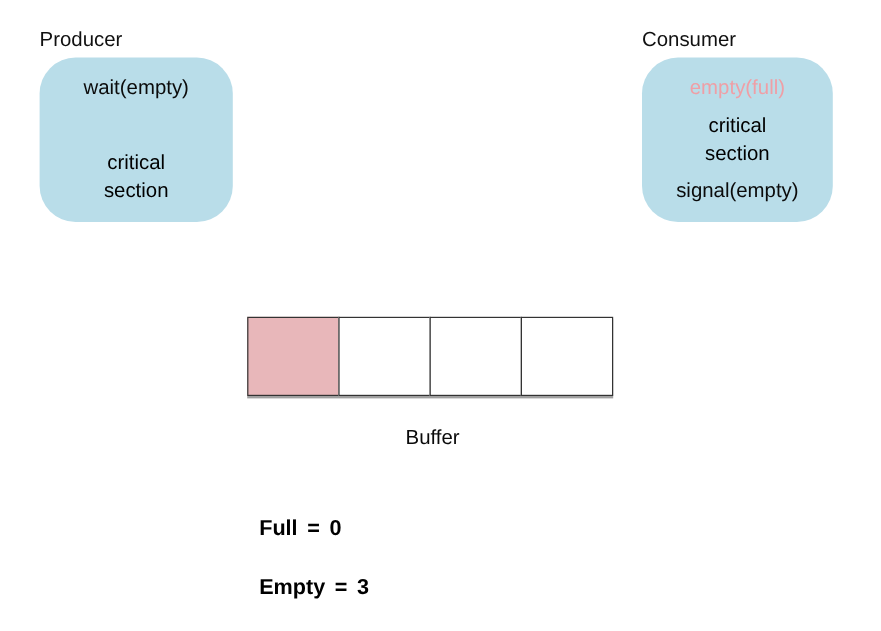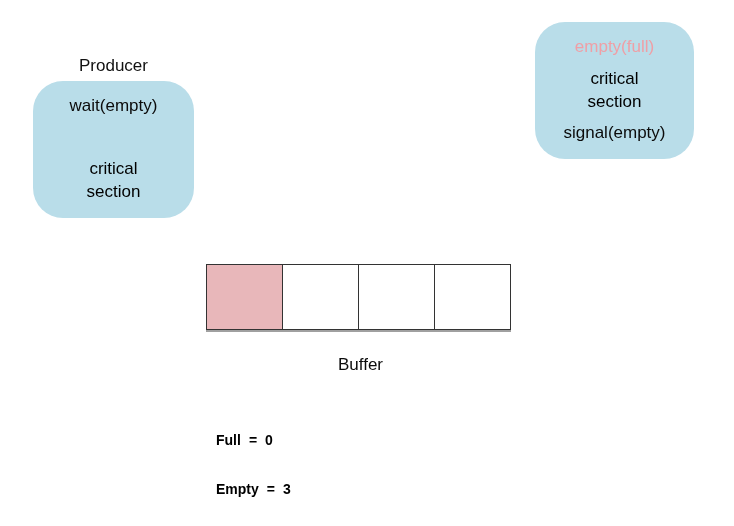--- a/index.html
+++ b/index.html
@@ -16,26 +16,25 @@
     color: #000000;
     overflow: hidden;
   }
   .process {
     position: absolute;
     width: 161px;
   }
   .process.producer { left: 33px; top: 22px; }
   .process.consumer { left: 535px; top: 22px; width: 159px; }
   .process-title {
-    text-align: center;
+    text-align: left;
     font-size: 17px;
     line-height: 21px;
     margin-bottom: 5px;
     color: #111111;
-    margin-top: 33px;
   }
   .process-box {
     height: 137px;
     border-radius: 30px;
     background: var(--box-fill, #b9dde9);
     display: flex;
     flex-direction: column;
     justify-content: space-between;
     align-items: center;
     text-align: center;
@@ -73,21 +72,21 @@
     width: 309px;
     text-align: center;
     font-size: 17px;
     line-height: 22px;
     color: #0b0b0b;
   }
 
   .counter {
     position: absolute;
     left: 216px;
-    font-size: 14px;
+    font-size: 18px;
     font-weight: bold;
     line-height: 22px;
     color: #000000;
     white-space: nowrap;
   }
   .counter.full { top: 429px; }
   .counter.empty { top: 478px; }
   .counter .op { margin: 0 8px; }
 </style>
 </head>
@@ -100,20 +99,21 @@
     <div class="process-box">
       <div class="step">wait(empty)</div>
       <div class="critical">
         <div>critical</div>
         <div>section</div>
       </div>
     </div>
   </div>
 
   <div class="process consumer">
+    <div class="process-title">Consumer</div>
     <div class="process-box">
       <div class="step wait-blocked">empty(full)</div>
       <div class="critical">
         <div>critical</div>
         <div>section</div>
       </div>
       <div class="step">signal(empty)</div>
     </div>
   </div>
 

